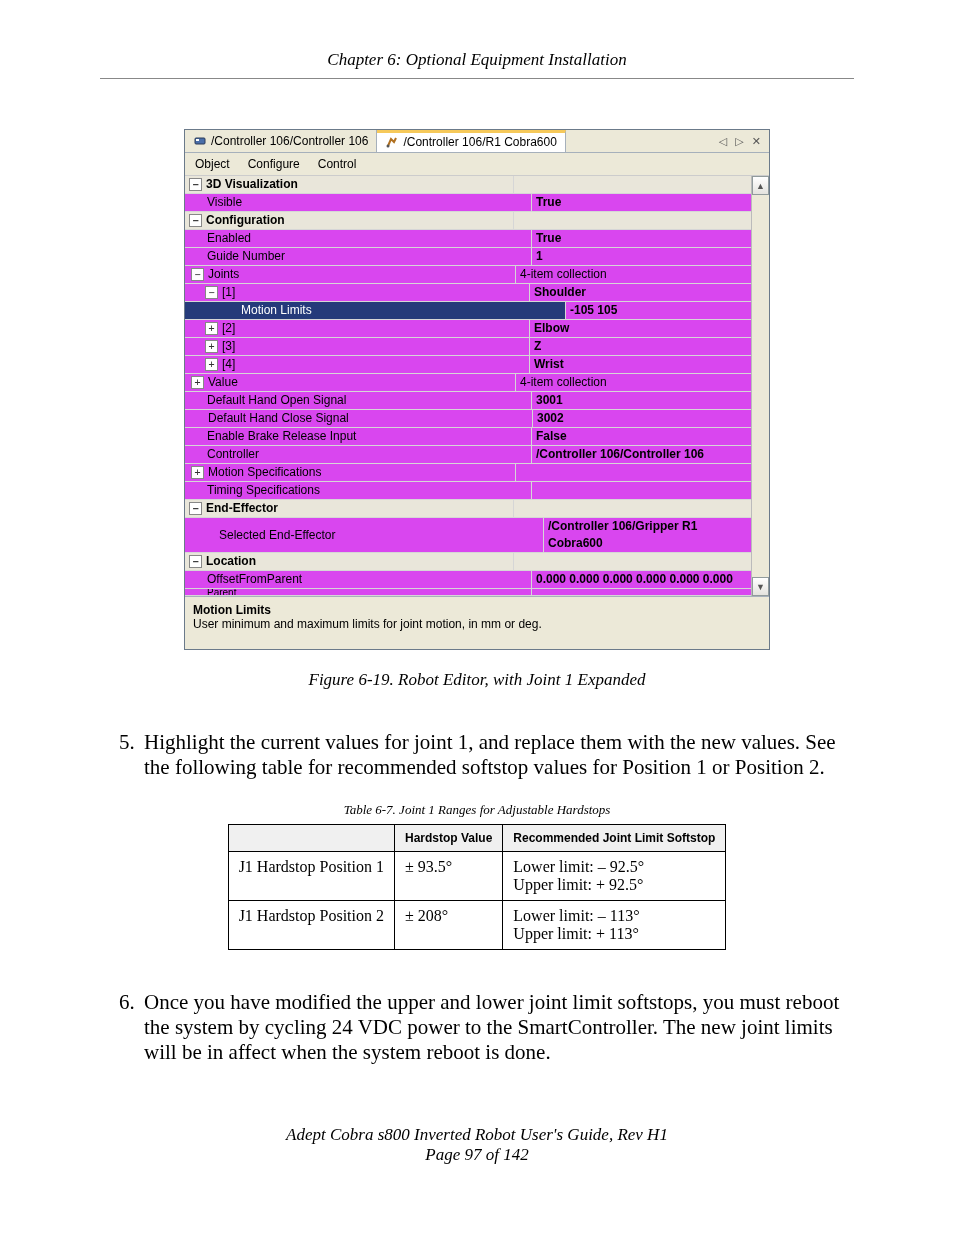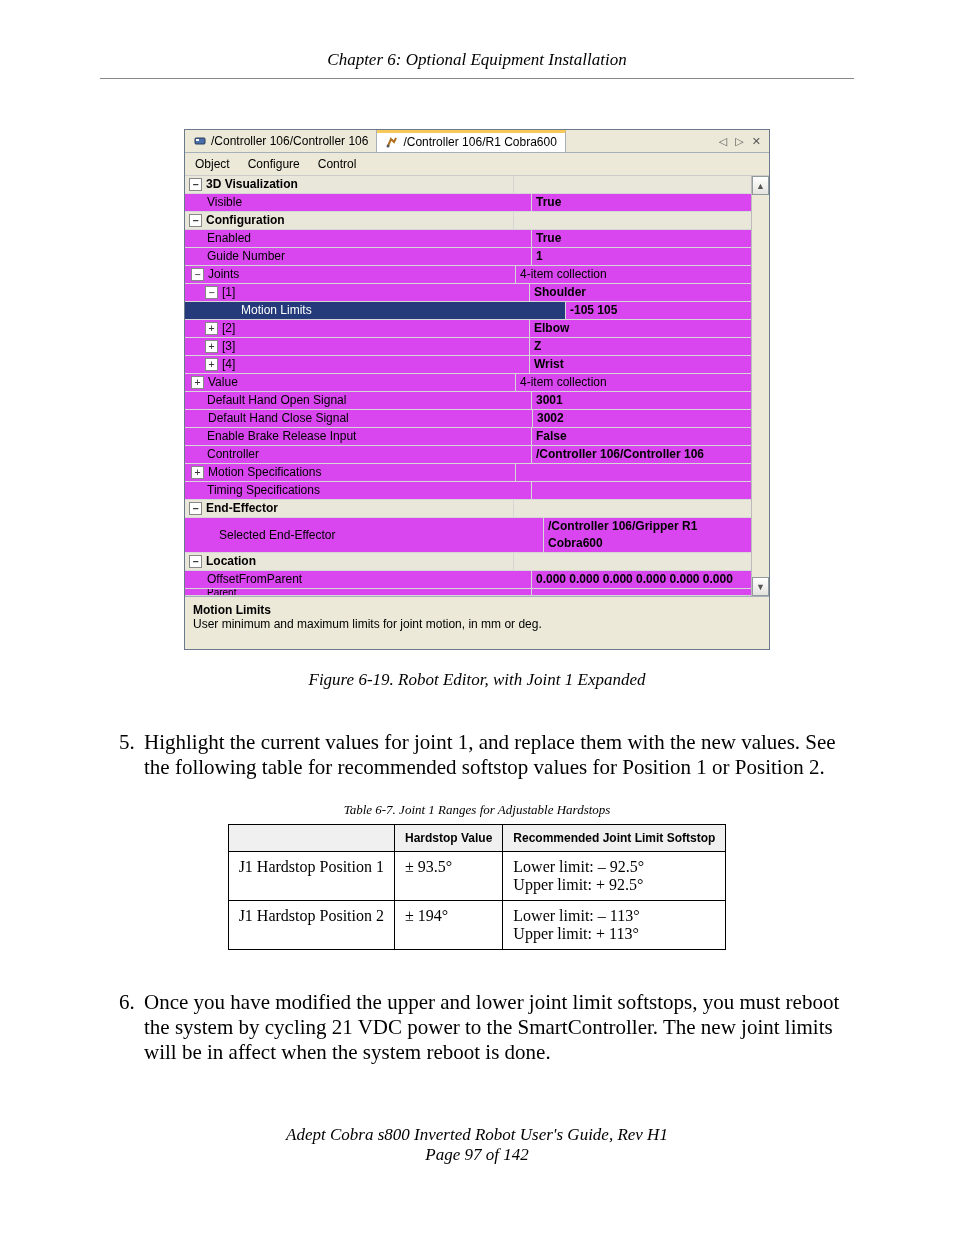--- a/index.html
+++ b/index.html
@@ -392,27 +392,27 @@
       <th>Hardstop Value</th>
       <th>Recommended Joint Limit Softstop</th>
     </tr>
     <tr>
       <td>J1 Hardstop Position 1</td>
       <td>± 93.5°</td>
       <td><span>Lower limit: – 92.5°</span><br><span>Upper limit: + 92.5°</span></td>
     </tr>
     <tr>
       <td>J1 Hardstop Position 2</td>
-      <td>± 194°</td>
+      <td>± 208°</td>
       <td><span>Lower limit: – 113°</span><br><span>Upper limit: + 113°</span></td>
     </tr>
   </tbody>
     </table>
 
   <ol class="steps" start="6">
-    <li>Once you have modified the upper and lower joint limit softstops, you must reboot the system by cycling 21 VDC power to the SmartController. The new joint limits will be in affect when the system reboot is done.</li>
+    <li>Once you have modified the upper and lower joint limit softstops, you must reboot the system by cycling 24 VDC power to the SmartController. The new joint limits will be in affect when the system reboot is done.</li>
   </ol>
 
   <div class="footer">
     <div>Adept Cobra s800 Inverted Robot User's Guide, Rev H1</div>
     <div>Page 97 of 142</div>
   </div>
 </div>
 
 </body></html>

